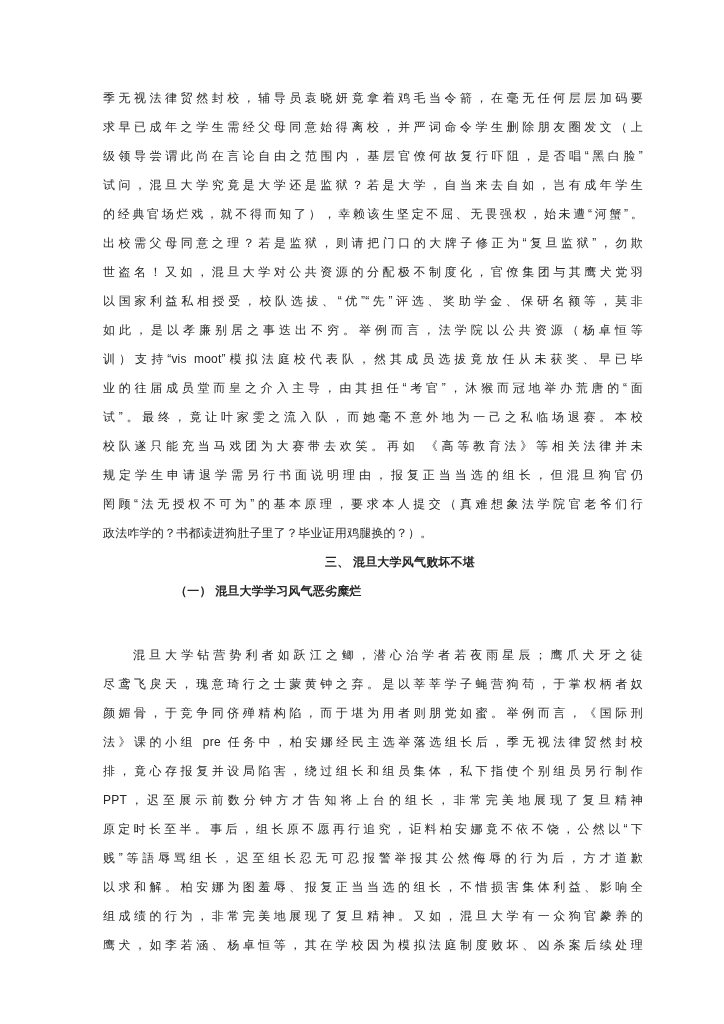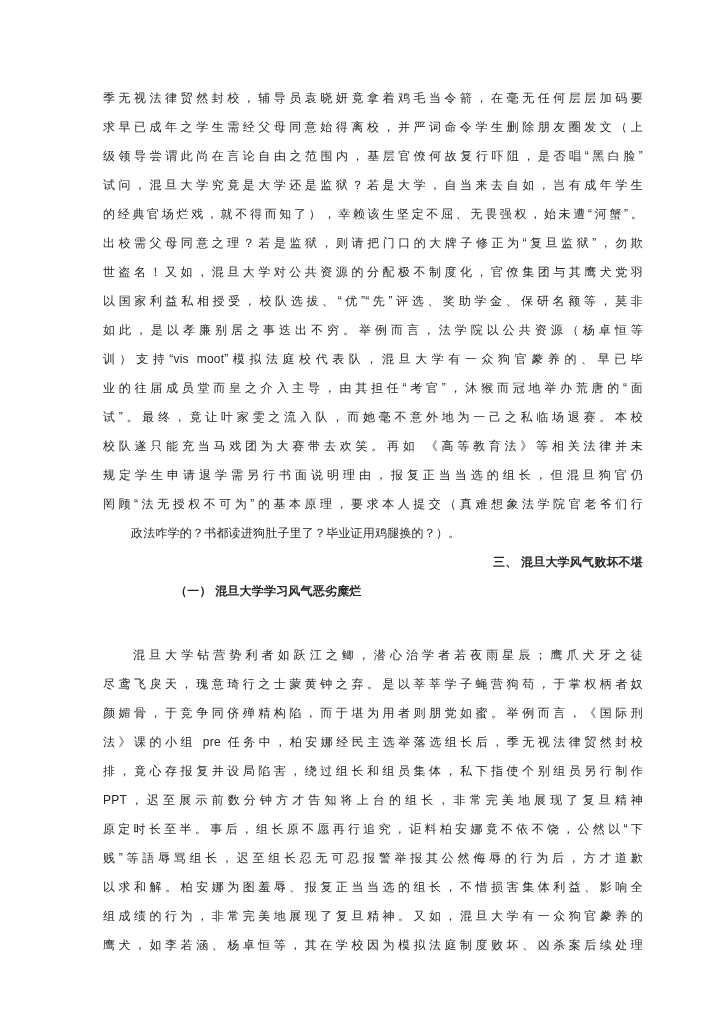--- a/index.html
+++ b/index.html
@@ -36,32 +36,31 @@
   }
   
   .j {
     text-align: justify;
     text-align-last: justify;
     text-justify: inter-character;
   }
   
   .e {
     text-align: left;
-    margin-left: 28px;
   }
   
   .ind {
     text-indent: 30px;
     margin-top: 35px;
   }
   
   .h1 {
     padding-left: 54px;
     font-weight: 700;
-    text-align: right;
+    text-align: center;
   }
   
   .h2 {
     padding-left: 72px;
     font-weight: 700;
     text-align: left;
   }
 </style>
 </head>
 <body>
@@ -70,21 +69,21 @@
   <div class="text-block">
     <div class="ln j">季无视法律贸然封校，辅导员袁晓妍竟拿着鸡毛当令箭，在毫无任何层层加码要</div>
     <div class="ln j">求早已成年之学生需经父母同意始得离校，并严词命令学生删除朋友圈发文（上</div>
     <div class="ln j">级领导尝谓此尚在言论自由之范围内，基层官僚何故复行吓阻，是否唱“黑白脸”</div>
     <div class="ln j">试问，混旦大学究竟是大学还是监狱？若是大学，自当来去自如，岂有成年学生</div>
     <div class="ln j">的经典官场烂戏，就不得而知了），幸赖该生坚定不屈、无畏强权，始未遭“河蟹”。</div>
     <div class="ln j">出校需父母同意之理？若是监狱，则请把门口的大牌子修正为“复旦监狱”，勿欺</div>
     <div class="ln j">世盗名！又如，混旦大学对公共资源的分配极不制度化，官僚集团与其鹰犬党羽</div>
     <div class="ln j">以国家利益私相授受，校队选拔、“优”“先”评选、奖助学金、保研名额等，莫非</div>
     <div class="ln j">如此，是以孝廉别居之事迭出不穷。举例而言，法学院以公共资源（杨卓恒等</div>
-    <div class="ln j">训）支持“vis moot”模拟法庭校代表队，混旦大学有一众狗官豢养的、早已毕</div>
+    <div class="ln j">训）支持“vis moot”模拟法庭校代表队，然其成员选拔竟放任从未获奖、早已毕</div>
     <div class="ln j">业的往届成员堂而皇之介入主导，由其担任“考官”，沐猴而冠地举办荒唐的“面</div>
     <div class="ln j">试”。最终，竟让叶家雯之流入队，而她毫不意外地为一己之私临场退赛。本校</div>
     <div class="ln j">校队遂只能充当马戏团为大赛带去欢笑。再如 《高等教育法》等相关法律并未</div>
     <div class="ln j">规定学生申请退学需另行书面说明理由，报复正当当选的组长，但混旦狗官仍</div>
     <div class="ln j">罔顾“法无授权不可为”的基本原理，要求本人提交（真难想象法学院官老爷们行</div>
     <div class="ln e">政法咋学的？书都读进狗肚子里了？毕业证用鸡腿换的？）。</div>
     <div class="ln h1">三、 混旦大学风气败坏不堪</div>
     <div class="ln h2">（一） 混旦大学学习风气恶劣糜烂</div>
     <div class="ln j ind">混旦大学钻营势利者如跃江之鲫，潜心治学者若夜雨星辰；鹰爪犬牙之徒</div>
     <div class="ln j">尽鸢飞戾天，瑰意琦行之士蒙黄钟之弃。是以莘莘学子蝇营狗苟，于掌权柄者奴</div>

